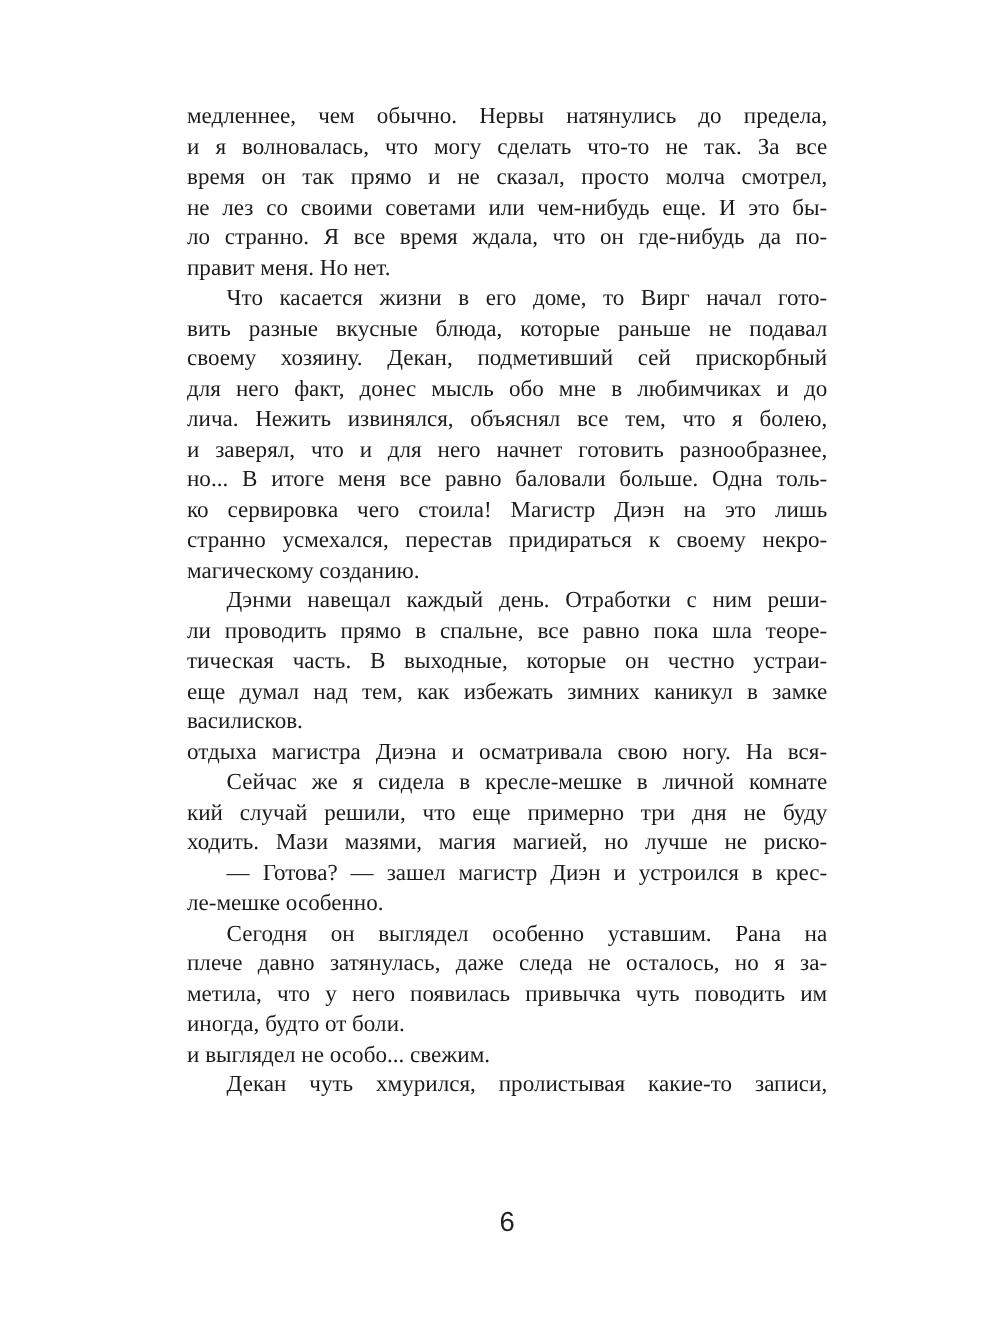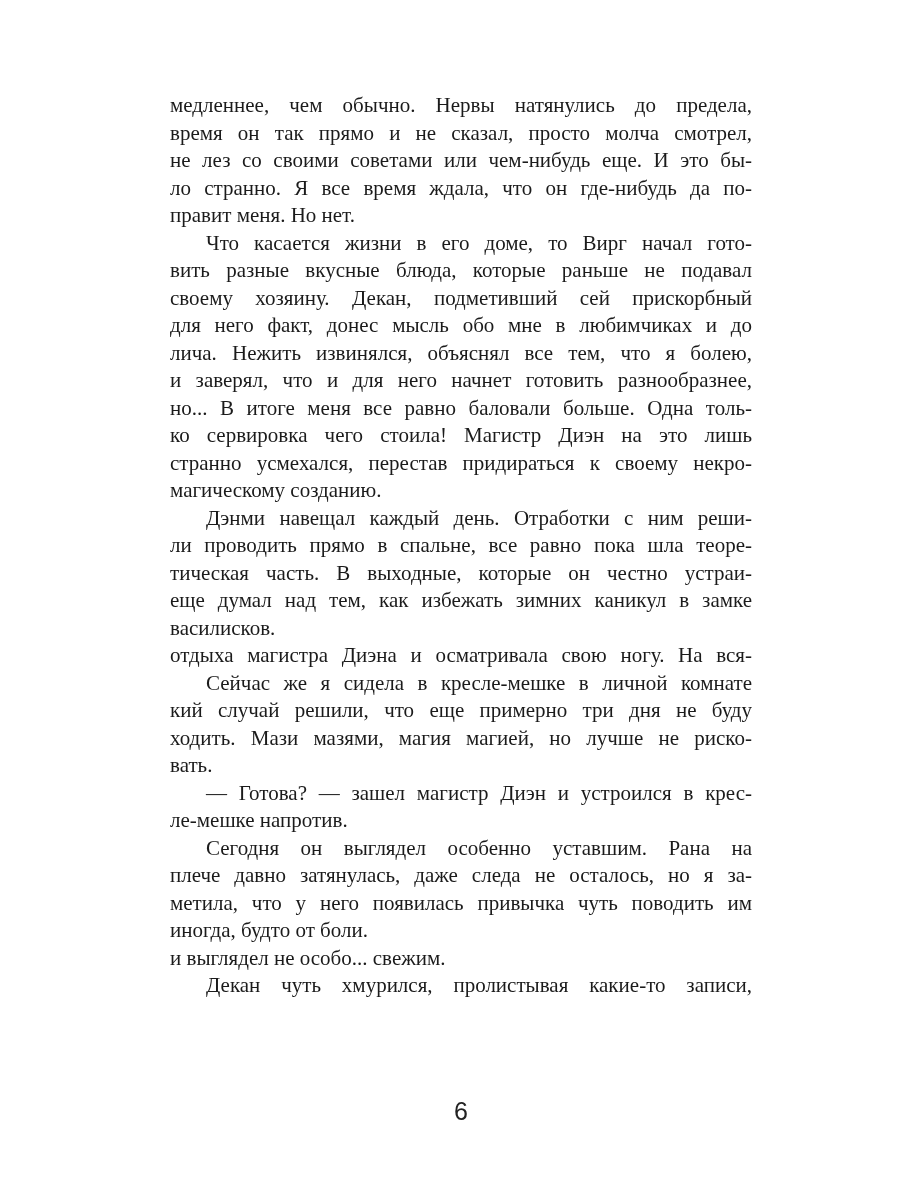--- a/index.html
+++ b/index.html
@@ -49,20 +49,21 @@
     font-weight: 400;
     color: #222222;
   }
 </style>
 </head>
 <body>
 
 <div class="page">
   <div class="text-block">
       <div class="line">медленнее, чем обычно. Нервы натянулись до предела,</div>
+      <div class="line">и я волновалась, что могу сделать что-то не так. За все</div>
       <div class="line">время он так прямо и не сказал, просто молча смотрел,</div>
       <div class="line">не лез со своими советами или чем-нибудь еще. И это бы-</div>
       <div class="line">ло странно. Я все время ждала, что он где-нибудь да по-</div>
       <div class="line last">правит меня. Но нет.</div>
       <div class="line indent">Что касается жизни в его доме, то Вирг начал гото-</div>
       <div class="line">вить разные вкусные блюда, которые раньше не подавал</div>
       <div class="line">своему хозяину. Декан, подметивший сей прискорбный</div>
       <div class="line">для него факт, донес мысль обо мне в любимчиках и до</div>
       <div class="line">лича. Нежить извинялся, объяснял все тем, что я болею,</div>
       <div class="line">и заверял, что и для него начнет готовить разнообразнее,</div>
@@ -72,23 +73,22 @@
       <div class="line last">магическому созданию.</div>
       <div class="line indent">Дэнми навещал каждый день. Отработки с ним реши-</div>
       <div class="line">ли проводить прямо в спальне, все равно пока шла теоре-</div>
       <div class="line">тическая часть. В выходные, которые он честно устраи-</div>
       <div class="line">еще думал над тем, как избежать зимних каникул в замке</div>
       <div class="line last">василисков.</div>
       <div class="line">отдыха магистра Диэна и осматривала свою ногу. На вся-</div>
       <div class="line indent">Сейчас же я сидела в кресле-мешке в личной комнате</div>
       <div class="line">кий случай решили, что еще примерно три дня не буду</div>
       <div class="line">ходить. Мази мазями, магия магией, но лучше не риско-</div>
-      <div class="line last">вать.</div>
       <div class="line indent">— Готова? — зашел магистр Диэн и устроился в крес-</div>
-      <div class="line last">ле-мешке напротив.</div>
+      <div class="line last">ле-мешке особенно.</div>
       <div class="line indent">Сегодня он выглядел особенно уставшим. Рана на</div>
       <div class="line">плече давно затянулась, даже следа не осталось, но я за-</div>
       <div class="line">метила, что у него появилась привычка чуть поводить им</div>
       <div class="line last">иногда, будто от боли.</div>
       <div class="line last">и выглядел не особо... свежим.</div>
       <div class="line indent">Декан чуть хмурился, пролистывая какие-то записи,</div>
     </div>
   <div class="page-number">6</div>
 </div>
 

